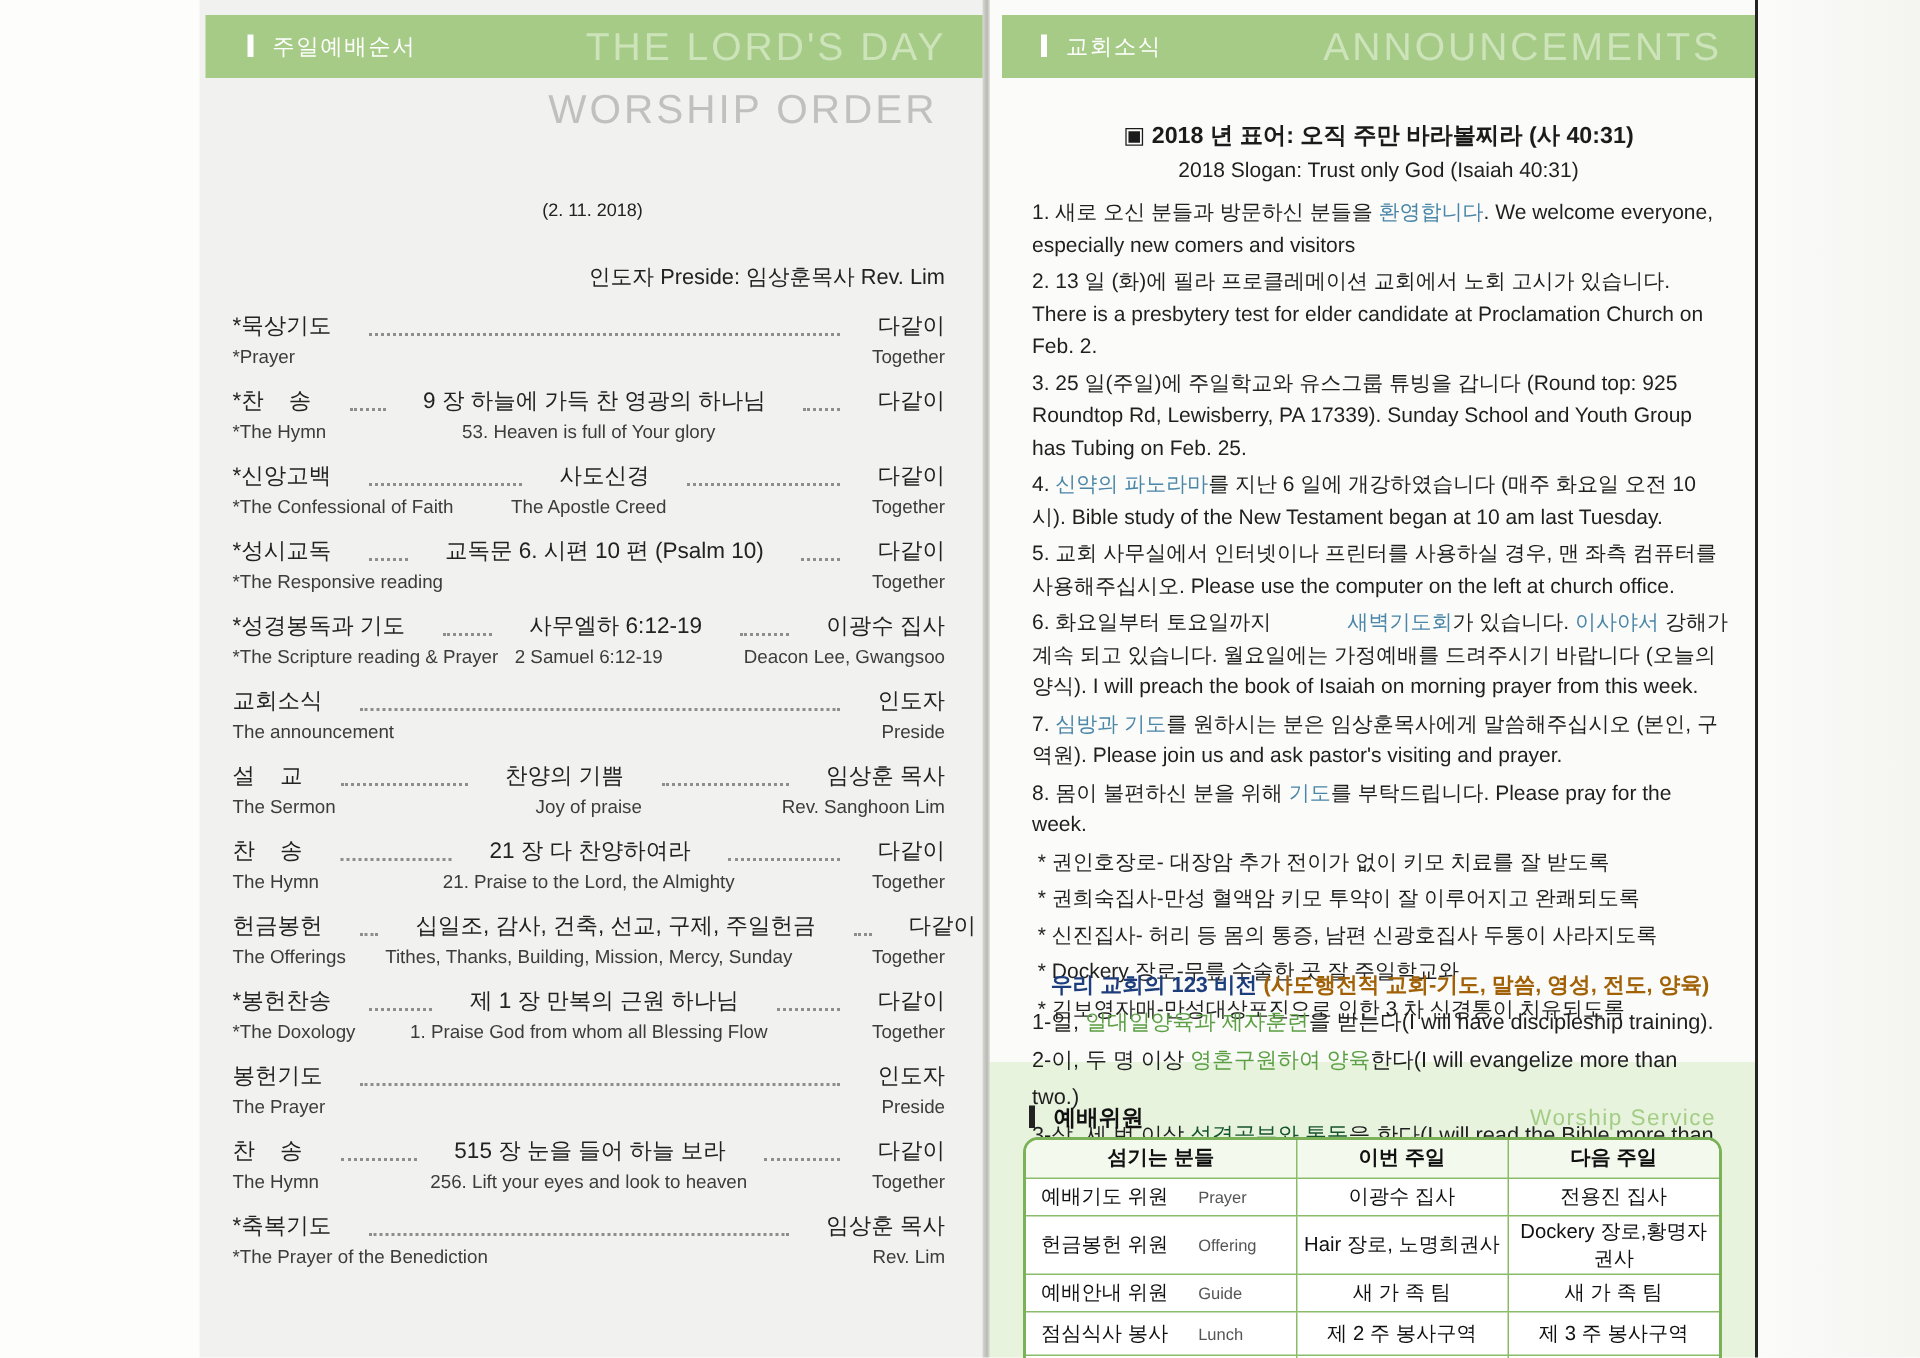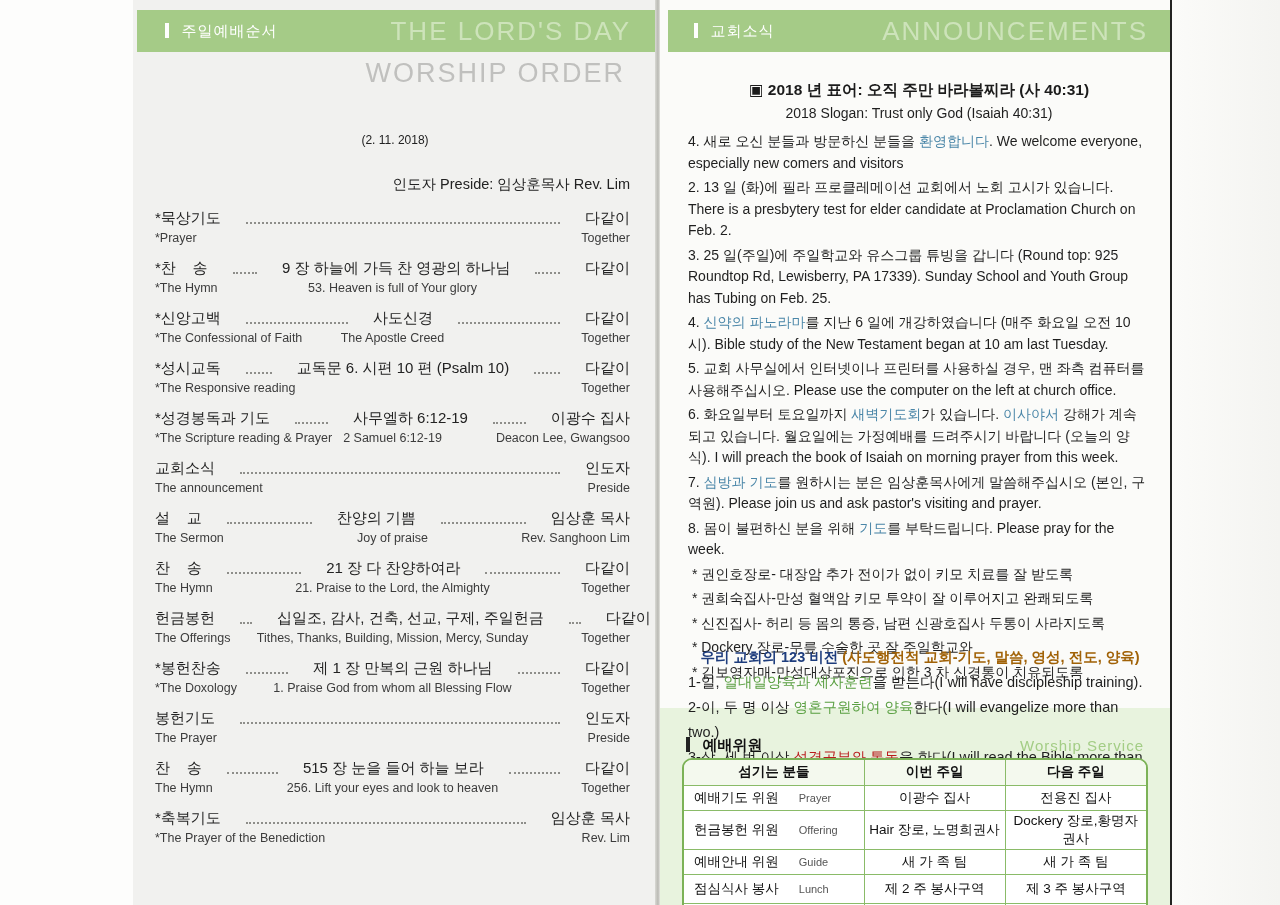--- a/index.html
+++ b/index.html
@@ -259,40 +259,40 @@
   <div class="greenbar">
     <span>
       <span class="bar-tick"></span>
       <span class="bar-label">교회소식</span>
     </span>
     <span class="bar-en">ANNOUNCEMENTS</span>
   </div>
   <div id="slogan-ko">▣  2018 년 표어: 오직 주만 바라볼찌라 (사 40:31)</div>
   <div id="slogan-en">2018 Slogan: Trust only God (Isaiah 40:31)</div>
   <div id="announcements">
-      <div class="ann"><span>4. 새로 오신 분들과 방문하신 분들을 </span><span style="color: rgb(74, 134, 168);">환영합니다</span><span>. We welcome everyone, especially new comers and visitors</span></div>
+      <div class="ann"><span>1. 새로 오신 분들과 방문하신 분들을 </span><span style="color: rgb(74, 134, 168);">환영합니다</span><span>. We welcome everyone, especially new comers and visitors</span></div>
       <div class="ann"><span>2. 13 일 (화)에 필라 프로클레메이션 교회에서 노회 고시가 있습니다. There is a presbytery test for elder candidate at Proclamation Church on Feb. 2.</span></div>
       <div class="ann"><span>3. 25 일(주일)에 주일학교와 유스그룹 튜빙을 갑니다 (Round top: 925 Roundtop Rd, Lewisberry, PA 17339). Sunday School and Youth Group has Tubing on Feb. 25.</span></div>
       <div class="ann"><span>4. </span><span style="color: rgb(74, 134, 168);">신약의 파노라마</span><span>를 지난 6 일에 개강하였습니다 (매주 화요일 오전 10 시). Bible study of the New Testament began at 10 am last Tuesday.</span></div>
       <div class="ann"><span>5. 교회 사무실에서 인터넷이나 프린터를 사용하실 경우, 맨 좌측 컴퓨터를 사용해주십시오. Please use the computer on the left at church office.</span></div>
-      <div class="ann"><span>6. 화요일부터 토요일까지 </span><span style="color: rgb(74, 134, 168);">새벽기도회</span><span>가 있습니다. </span><span style="color: rgb(74, 134, 168);">이사야서</span><span> 강해가 계속 되고 있습니다. 월요일에는 가정예배를 드려주시기 바랍니다 (오늘의 양식). I will preach the book of Isaiah on morning prayer from this week.</span></div>
+      <div class="ann"><span>6. 화요일부터 토요일까지 </span><span style="color: rgb(74, 134, 168); margin-left: 47px;">새벽기도회</span><span>가 있습니다. </span><span style="color: rgb(74, 134, 168);">이사야서</span><span> 강해가 계속 되고 있습니다. 월요일에는 가정예배를 드려주시기 바랍니다 (오늘의 양식). I will preach the book of Isaiah on morning prayer from this week.</span></div>
       <div class="ann"><span>7. </span><span style="color: rgb(74, 134, 168);">심방과 기도</span><span>를 원하시는 분은 임상훈목사에게 말씀해주십시오 (본인, 구역원). Please join us and ask pastor's visiting and prayer.</span></div>
       <div class="ann"><span>8. 몸이 불편하신 분을 위해 </span><span style="color: rgb(74, 134, 168);">기도</span><span>를 부탁드립니다. Please pray for the week.</span></div>
       <div class="ann"><span> * 권인호장로- 대장암 추가 전이가 없이 키모 치료를 잘 받도록</span></div>
       <div class="ann"><span> * 권희숙집사-만성 혈액암 키모 투약이 잘 이루어지고 완쾌되도록</span></div>
       <div class="ann"><span> * 신진집사- 허리 등 몸의 통증, 남편 신광호집사 두통이 사라지도록</span></div>
       <div class="ann"><span> * Dockery 장로-무릎 수술한 곳 잘 주일학교와</span></div>
       <div class="ann"><span> * 김보영자매-만성대상포진으로 인한 3 차 신경통이 치유되도록</span></div>
     </div>
   <div id="vision">
     <div id="vision-heading"><span style="color: rgb(30, 61, 125); font-weight: bold;">우리 교회의 123 비전 </span><span style="color: #a16207; font-weight: bold;">(사도행전적 교회-기도, 말씀, 영성, 전도, 양육)</span></div>
     <div id="vision-lines">
         <div class="vision-line"><span>1-일, </span><span style="color: rgb(91, 160, 67);">일대일양육과 제자훈련</span><span>을 받는다(I will have discipleship training).</span></div>
         <div class="vision-line"><span>2-이, 두 명 이상 </span><span style="color: rgb(91, 160, 67);">영혼구원하여 양육</span><span>한다(I will evangelize more than two.)</span></div>
-        <div class="vision-line"><span>3-삼, 세 번 이상 </span><span style="color: #b91c1c;">성경공부와 통독</span><span>을 한다(I will read the Bible more than 3.</span></div>
+        <div class="vision-line"><span>3-삼, 세 번 이상 </span><span style="color: #14532d;">성경공부와 통독</span><span>을 한다(I will read the Bible more than 3.</span></div>
       </div>
   </div>
   <div id="ws-bar">
     <span>
       <span class="bar-tick"></span>
       <span id="ws-label">예배위원</span>
     </span>
     <span id="ws-label-en">Worship Service</span>
   </div>
   <div id="ws-table-wrap">

